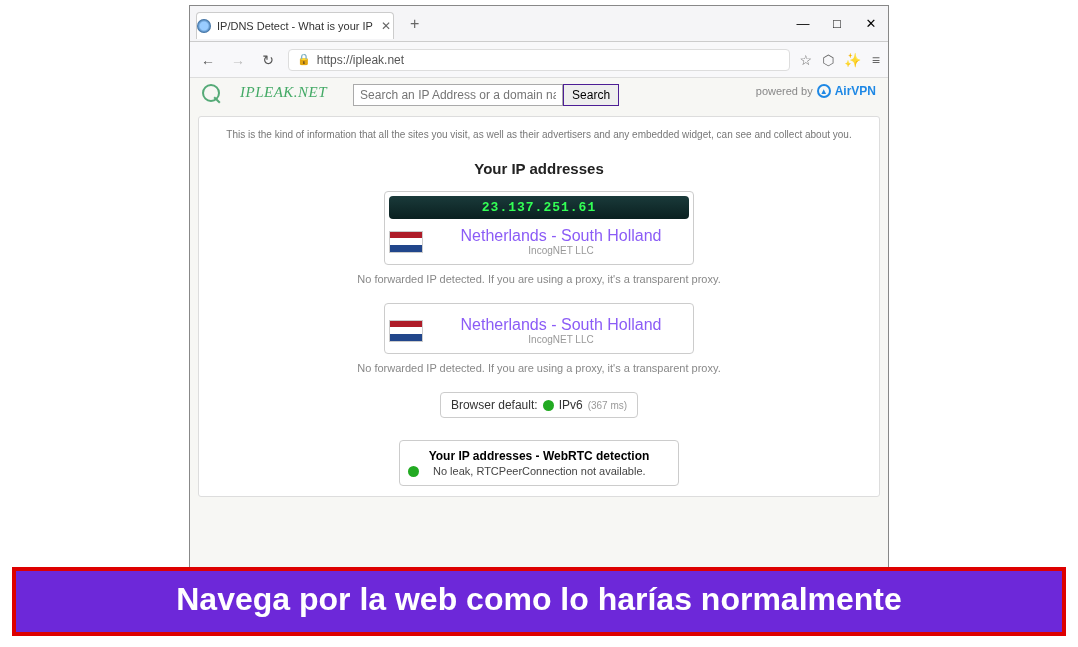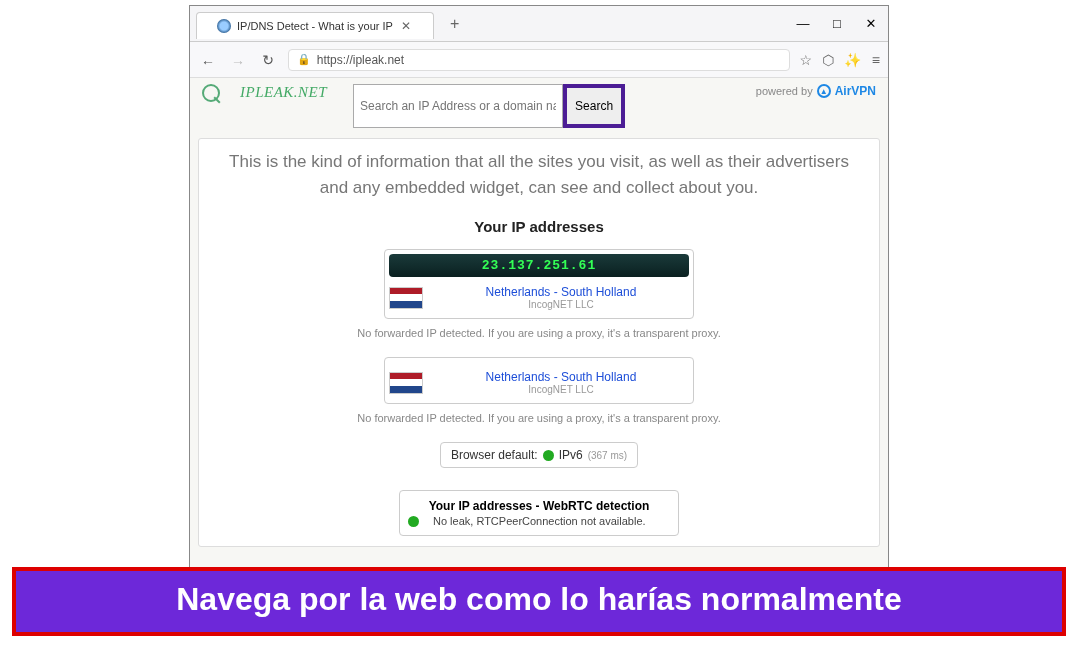--- a/index.html
+++ b/index.html
@@ -1,21 +1,21 @@
 <!DOCTYPE html>
 <html><head>
 <meta charset="utf-8">
 <style>
 * { box-sizing: border-box; margin: 0; padding: 0; }
 body { font-family: Arial, Helvetica, sans-serif; background: #fff; width: 1078px; height: 647px; position: relative; }
 
 .browser-chrome { border: 1px solid #888; width: 700px; height: 580px; margin: 5px auto 0; background: #fff; display: flex; flex-direction: column; overflow: hidden; }
 
 .title-bar { height: 36px; background: #f5f5f7; border-bottom: 1px solid #ccc; display: flex; align-items: center; }
-.tab { display: flex; align-items: center; gap: 6px; padding: 6px 20px; background: #fff; border: 1px solid #ccc; border-bottom: none; border-radius: 4px 4px 0 0; margin: 4px 0 0 6px; font-size: 11px; color: #333; }
+.tab { display: flex; align-items: center; gap: 6px; padding: 6px 0; background: #fff; border: 1px solid #ccc; border-bottom: none; border-radius: 4px 4px 0 0; margin: 4px 0 0 6px; font-size: 11px; color: #333; }
 .tab-favicon { width: 14px; height: 14px; border-radius: 50%; background: radial-gradient(circle, #9cf 40%, #369 70%); }
 .tab-close { font-size: 12px; color: #666; cursor: pointer; padding: 0 2px; }
 .new-tab { margin-left: 10px; color: #666; font-size: 16px; cursor: pointer; padding: 2px 6px; }
 .window-controls { margin-left: auto; display: flex; }
 .win-btn { width: 34px; height: 28px; display: flex; align-items: center; justify-content: center; font-size: 13px; cursor: pointer; }
 
 .addr-bar { height: 36px; background: #f8f8fa; border-bottom: 1px solid #ddd; display: flex; align-items: center; padding: 0 8px; gap: 10px; }
 .nav-btn { width: 20px; text-align: center; color: #555; font-size: 14px; cursor: pointer; }
 .nav-btn.disabled { color: #bbb; }
 .url-field { flex: 1; display: flex; align-items: center; gap: 6px; border: 1px solid #ddd; border-radius: 4px; padding: 3px 8px; background: #fff; font-size: 12px; color: #555; }
@@ -23,39 +23,39 @@
 .addr-icons { display: flex; gap: 10px; color: #666; font-size: 14px; }
 
 .page-content { flex: 1; overflow: hidden; background: #f7f7f4; padding: 0 8px 8px; }
 
 .site-header { display: flex; align-items: flex-start; padding: 6px 4px; gap: 20px; }
 .logo-icon { width: 18px; height: 18px; border: 2px solid #5a7; border-radius: 50%; position: relative; }
 .logo-icon::after { content: ""; position: absolute; width: 8px; height: 2px; background: #5a7; transform: rotate(45deg); right: -3px; bottom: -1px; }
 .logo-text { font-family: Georgia, serif; font-style: italic; font-size: 15px; color: #4a6; letter-spacing: 0.5px; }
 .search-box { display: flex; margin-left: 6px; }
 .search-input { border: 1px solid #aaa; padding: 3px 6px; font-size: 12px; width: 210px; }
-.search-btn { border: 4px solid #4c1d95; padding: 11px 8px; font-size: 12px; background: #eee; cursor: pointer; }
+.search-btn { border: 1px solid #4c1d95; padding: 3px 8px; font-size: 12px; background: #eee; cursor: pointer; }
 .powered { margin-left: auto; font-size: 11px; color: #888; display: flex; align-items: center; gap: 4px; }
 .airvpn { color: #1e88e5; font-weight: bold; font-size: 12px; }
 .airvpn-icon { width: 14px; height: 14px; border: 2px solid #1e88e5; border-radius: 50%; display: inline-flex; align-items: center; justify-content: center; font-size: 8px; color: #1e88e5; }
 
 .page-body { background: #fff; border: 1px solid #ddd; border-radius: 3px; padding: 10px 14px; margin-top: 4px; }
-.intro { text-align: center; font-size: 17px; color: #777; margin-bottom: 18px; line-height: 1.5; }
+.intro { text-align: center; font-size: 10px; color: #777; margin-bottom: 18px; line-height: 1.5; }
 .section-title { text-align: center; font-size: 15px; font-weight: bold; color: #222; margin-bottom: 14px; }
 
 .ip-card { border: 1px solid #ccc; border-radius: 4px; width: 310px; margin: 0 auto 8px; background: #fff; padding: 4px 4px 8px; }
 .ip-display { background: linear-gradient(#1a3a3a, #0a2020); border-radius: 4px; padding: 4px; text-align: center; font-family: 'Courier New', monospace; color: #3f5; font-weight: bold; font-size: 13px; letter-spacing: 1px; }
 .ip-location-row { display: flex; align-items: center; gap: 10px; margin-top: 8px; }
 .flag { width: 34px; height: 22px; display: flex; flex-direction: column; border: 1px solid #ccc; }
 .flag-stripe { flex: 1; }
 .flag .r { background: #AE1C28; }
 .flag .w { background: #fff; }
 .flag .b { background: #21468B; }
 .loc-txt { text-align: center; flex: 1; }
-.loc-main { font-size: 12px; color: #1d4ed8; text-align: center; }
+.loc-main { font-size: 16px; color: #8b5cf6; text-align: center; }
 .loc-sub { font-size: 10px; color: #999; }
 .proxy-note { text-align: center; font-size: 11px; color: #888; margin: 8px 0 18px; }
 
 .status-row { display: flex; justify-content: center; gap: 4px; margin-top: 8px; align-items: center; }
 .status-box { border: 1px solid #ccc; border-radius: 4px; padding: 5px 10px; font-size: 12px; color: #333; display: flex; align-items: center; gap: 5px; background: #fff; }
 .dot { width: 11px; height: 11px; border-radius: 50%; display: inline-block; }
 .dot.green { background: #2a2; }
 .dot.red { background: #c22; }
 .muted { color: #999; font-size: 10px; }
 

